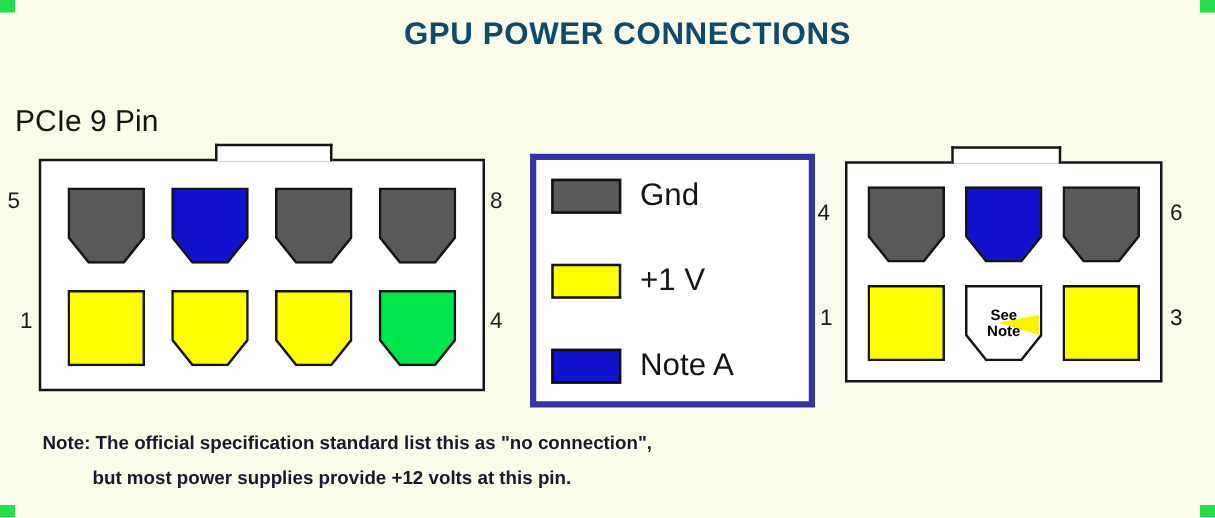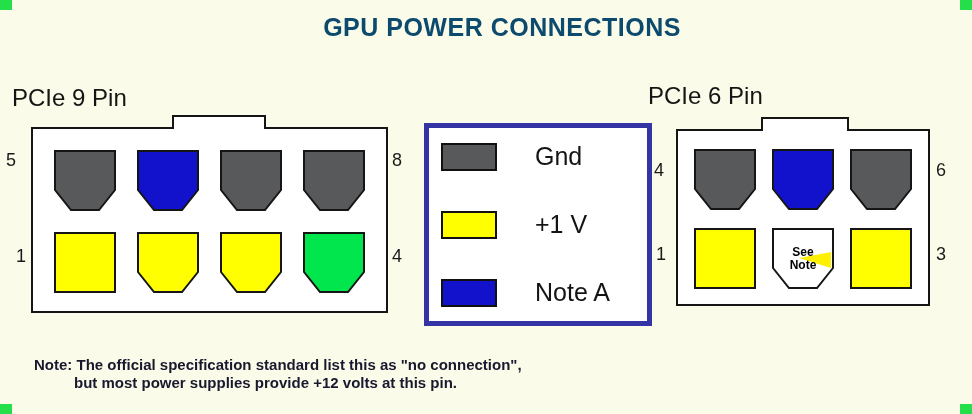--- a/index.html
+++ b/index.html
@@ -33,21 +33,21 @@
   .pin-note span { position:relative; z-index:2; }
   .note-arrow { position:absolute; right:3px; top:24px; width:0; height:0; z-index:1;
                 border-top:6px solid transparent; border-bottom:10px solid transparent;
                 border-right:32px solid #ffef00; }
 
   .pin-num { position:absolute; font-size:18px; color:#1a1a1a; }
 
   .legend { position:absolute; left:424px; top:123px; width:228px; height:203px;
             background:#ffffff; border:5px solid #3434a4; display:flex; flex-direction:column;
             justify-content:space-between; padding:14px 12px; }
-  .legend-row { display:flex; align-items:center; gap:38px; }
+  .legend-row { display:flex; align-items:center; gap:15px; }
   .swatch { width:56px; height:28px; border:2px solid #111; flex:none; }
   .legend-label { font-size:25px; color:#141414; }
 
   .note-line { position:absolute; font-size:15px; font-weight:700; color:#18182f; }
 </style>
 </head>
 <body>
 
 <div class="stage" style="background: rgb(251, 251, 233);">
 
@@ -121,21 +121,20 @@
     <div class="legend-row">
       <span class="swatch" style="background: rgb(255, 255, 0);"></span>
       <span class="legend-label">+1 V</span>
     </div>
     <div class="legend-row">
       <span class="swatch" style="background: rgb(18, 18, 204);"></span>
       <span class="legend-label">Note A</span>
     </div>
   </div>
 
-  <div class="conn-label" style="left:648px; top:82px;">PCIe 6 Pin</div>
 
   <div class="conn-body" style="left:676px; top:129px; width:254px; height:177px;">
     <div class="conn-tab" style="left:83px; width:88px;"></div>
     <div class="pin-row" style="top:18px;">
         <div class="pin">
           <svg width="62" height="61">
             <polygon points="1,1 61,1 61,40 45,60 17,60 1,40" fill="#58595b" stroke="#151515" stroke-width="2"></polygon>
           </svg>
         </div>
         <div class="pin">
@@ -171,16 +170,16 @@
           </svg>
         </div>
       </div>
   </div>
 
   <div class="pin-num" style="left:654px; top:160px;">4</div>
   <div class="pin-num" style="left:936px; top:160px;">6</div>
   <div class="pin-num" style="left:656px; top:244px;">1</div>
   <div class="pin-num" style="left:936px; top:244px;">3</div>
 
-  <div class="note-line" style="left:34px; top:356px;">Note: The official specification standard list this as "no connection",</div>
+  <div class="note-line" style="left:34px; top:346px;">Note: The official specification standard list this as "no connection",</div>
   <div class="note-line" style="left:74px; top:374px;">but most power supplies provide  +12 volts at this pin.</div>
 
 </div>
 
 </body></html>

